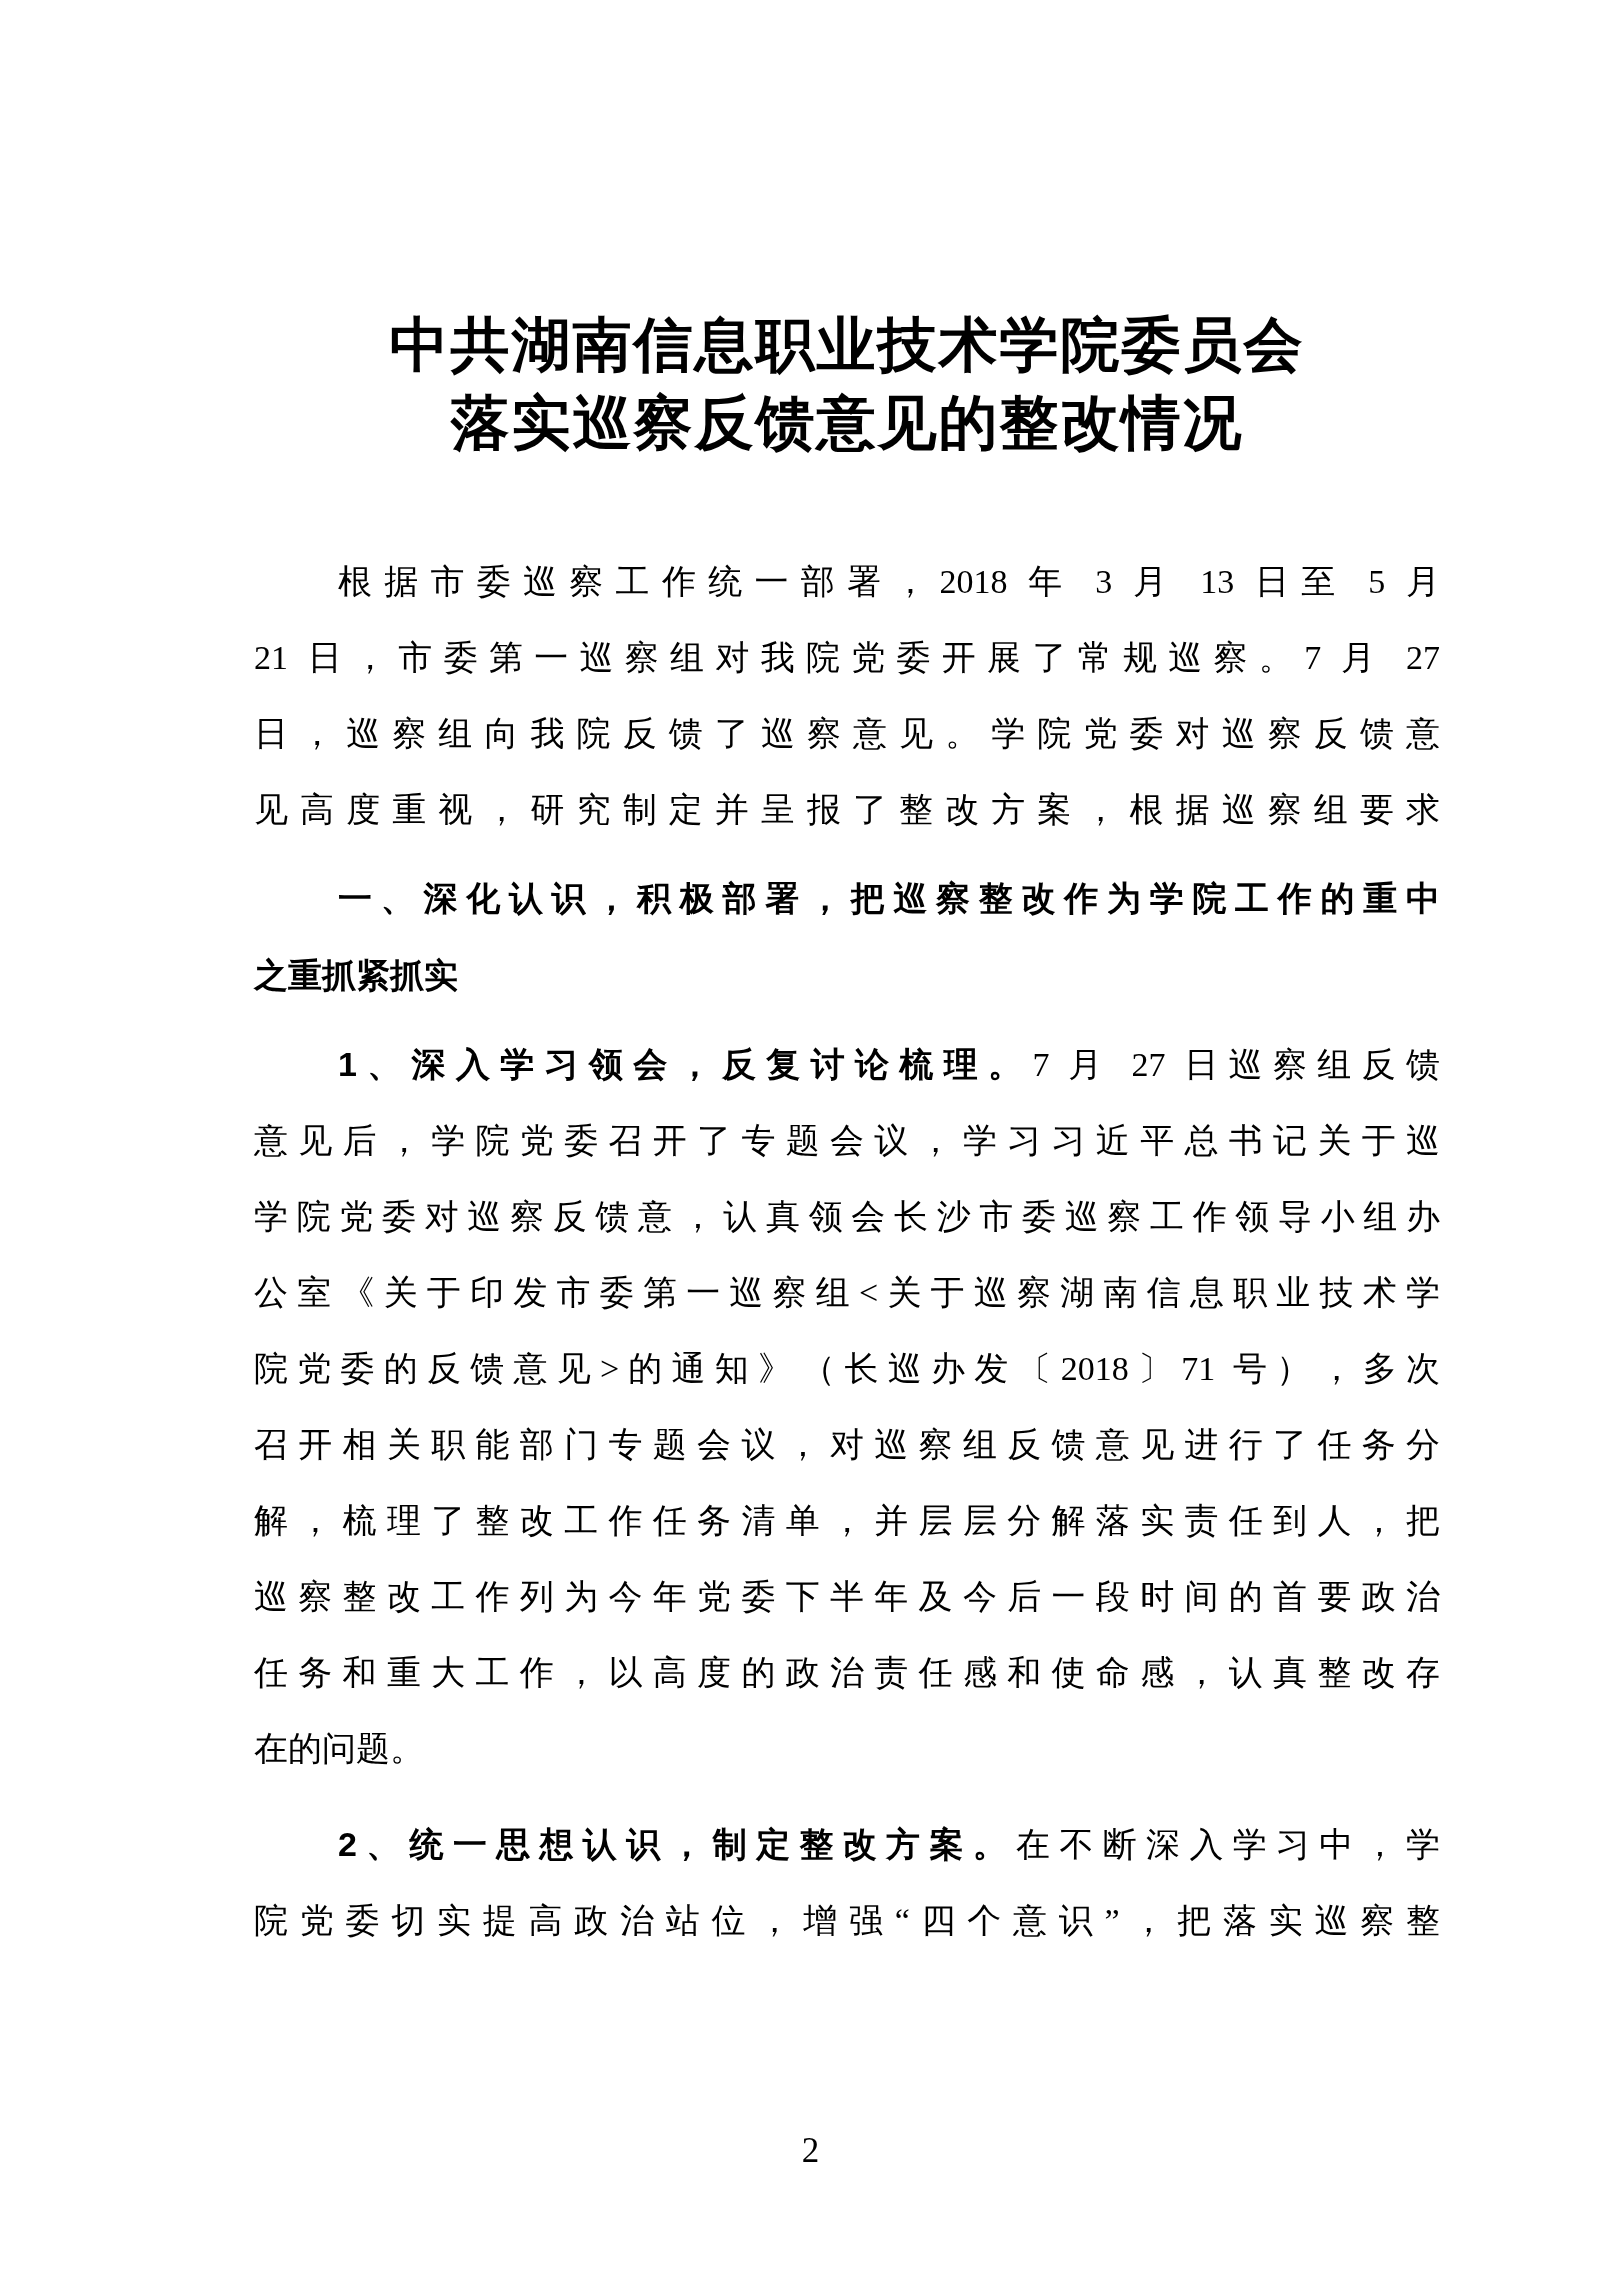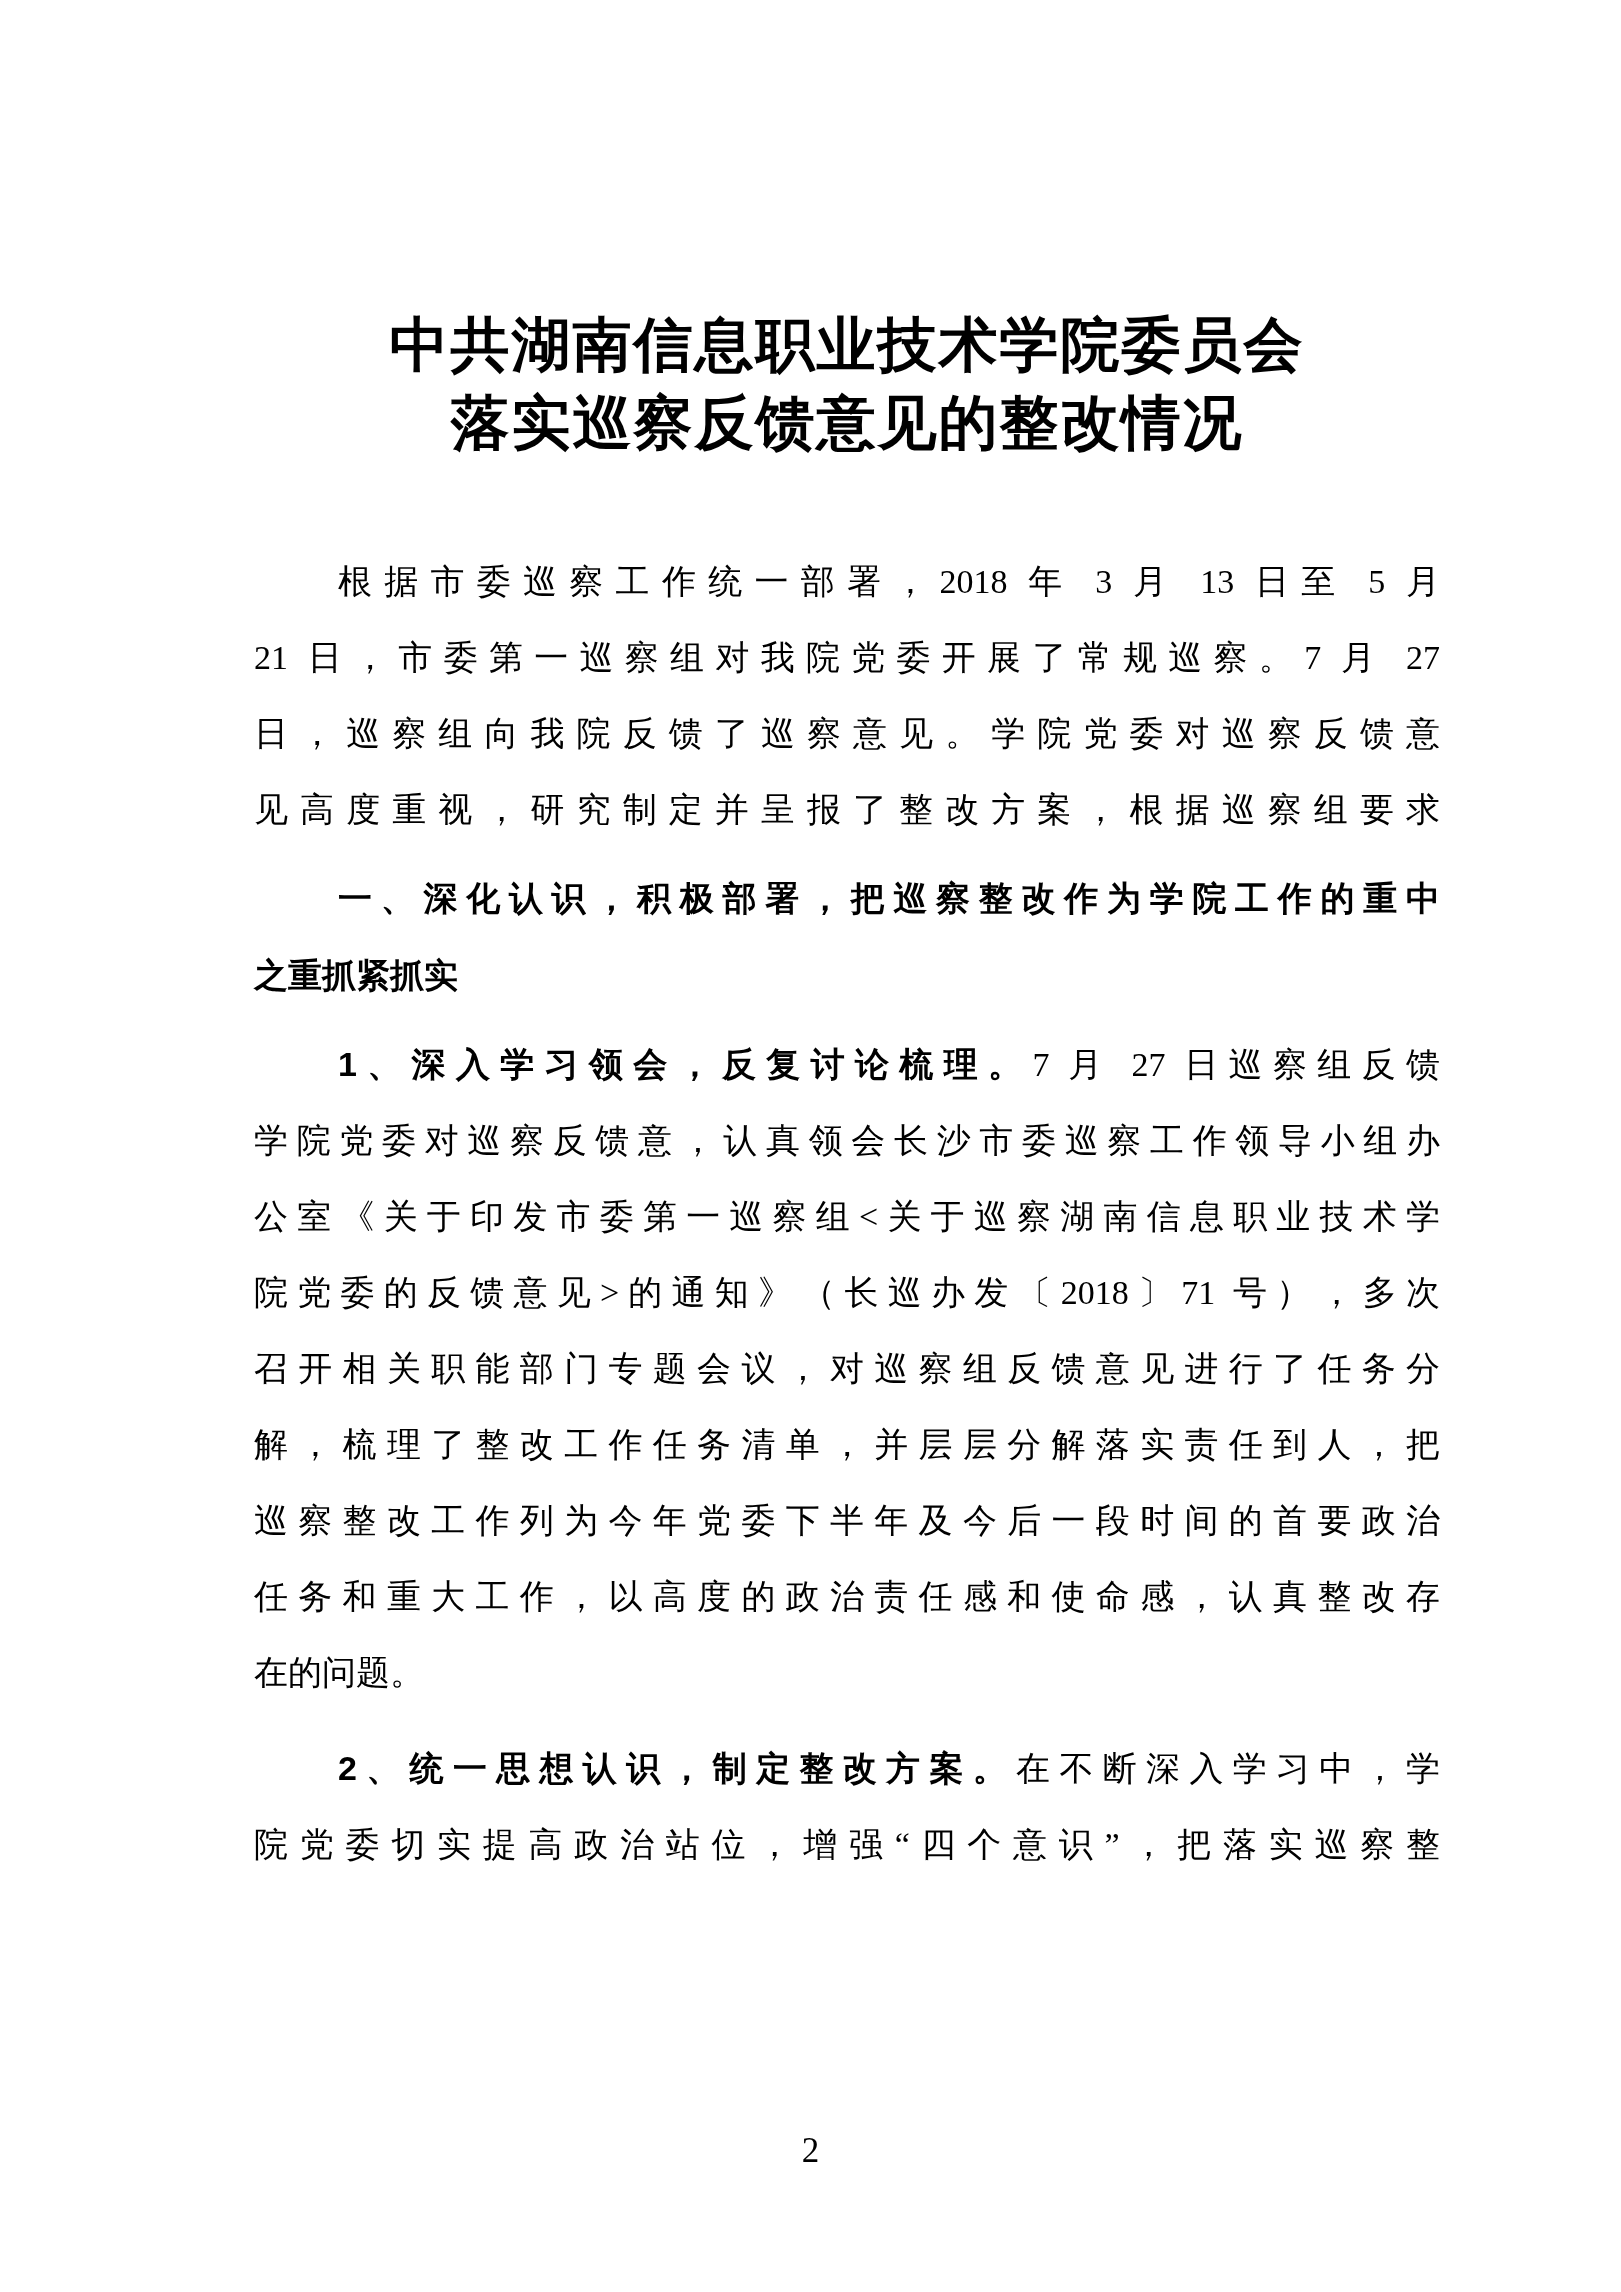--- a/index.html
+++ b/index.html
@@ -89,20 +89,21 @@
 
       <div class="line indent"><span>根据市委巡察工作统一部署，2018 年 3 月 13 日至 5 月</span></div>
       <div class="line"><span>21 日，市委第一巡察组对我院党委开展了常规巡察。7 月 27</span></div>
       <div class="line"><span>日，巡察组向我院反馈了巡察意见。学院党委对巡察反馈意</span></div>
       <div class="line"><span>见高度重视，研究制定并呈报了整改方案，根据巡察组要求</span></div>
 
       <div class="line indent sp-before"><span class="heading">一、深化认识，积极部署，把巡察整改作为学院工作的重中</span></div>
       <div class="line short"><span class="heading">之重抓紧抓实</span></div>
 
       <div class="line indent sp-before"><span class="lead-bold">1、深入学习领会，反复讨论梳理。</span><span>7 月 27 日巡察组反馈</span></div>
+      <div class="line"><span>意见后，学院党委召开了专题会议，学习习近平总书记关于巡</span></div>
       <div class="line"><span>学院党委对巡察反馈意，认真领会长沙市委巡察工作领导小组办</span></div>
       <div class="line"><span>公室《关于印发市委第一巡察组&lt;关于巡察湖南信息职业技术学</span></div>
       <div class="line"><span>院党委的反馈意见&gt;的通知》（长巡办发〔2018〕71 号），多次</span></div>
       <div class="line"><span>召开相关职能部门专题会议，对巡察组反馈意见进行了任务分</span></div>
       <div class="line"><span>解，梳理了整改工作任务清单，并层层分解落实责任到人，把</span></div>
       <div class="line"><span>巡察整改工作列为今年党委下半年及今后一段时间的首要政治</span></div>
       <div class="line"><span>任务和重大工作，以高度的政治责任感和使命感，认真整改存</span></div>
       <div class="line short"><span>在的问题。</span></div>
 
       <div class="line indent sp-before-lg"><span class="lead-bold">2、统一思想认识，制定整改方案。</span><span>在不断深入学习中，学</span></div>

